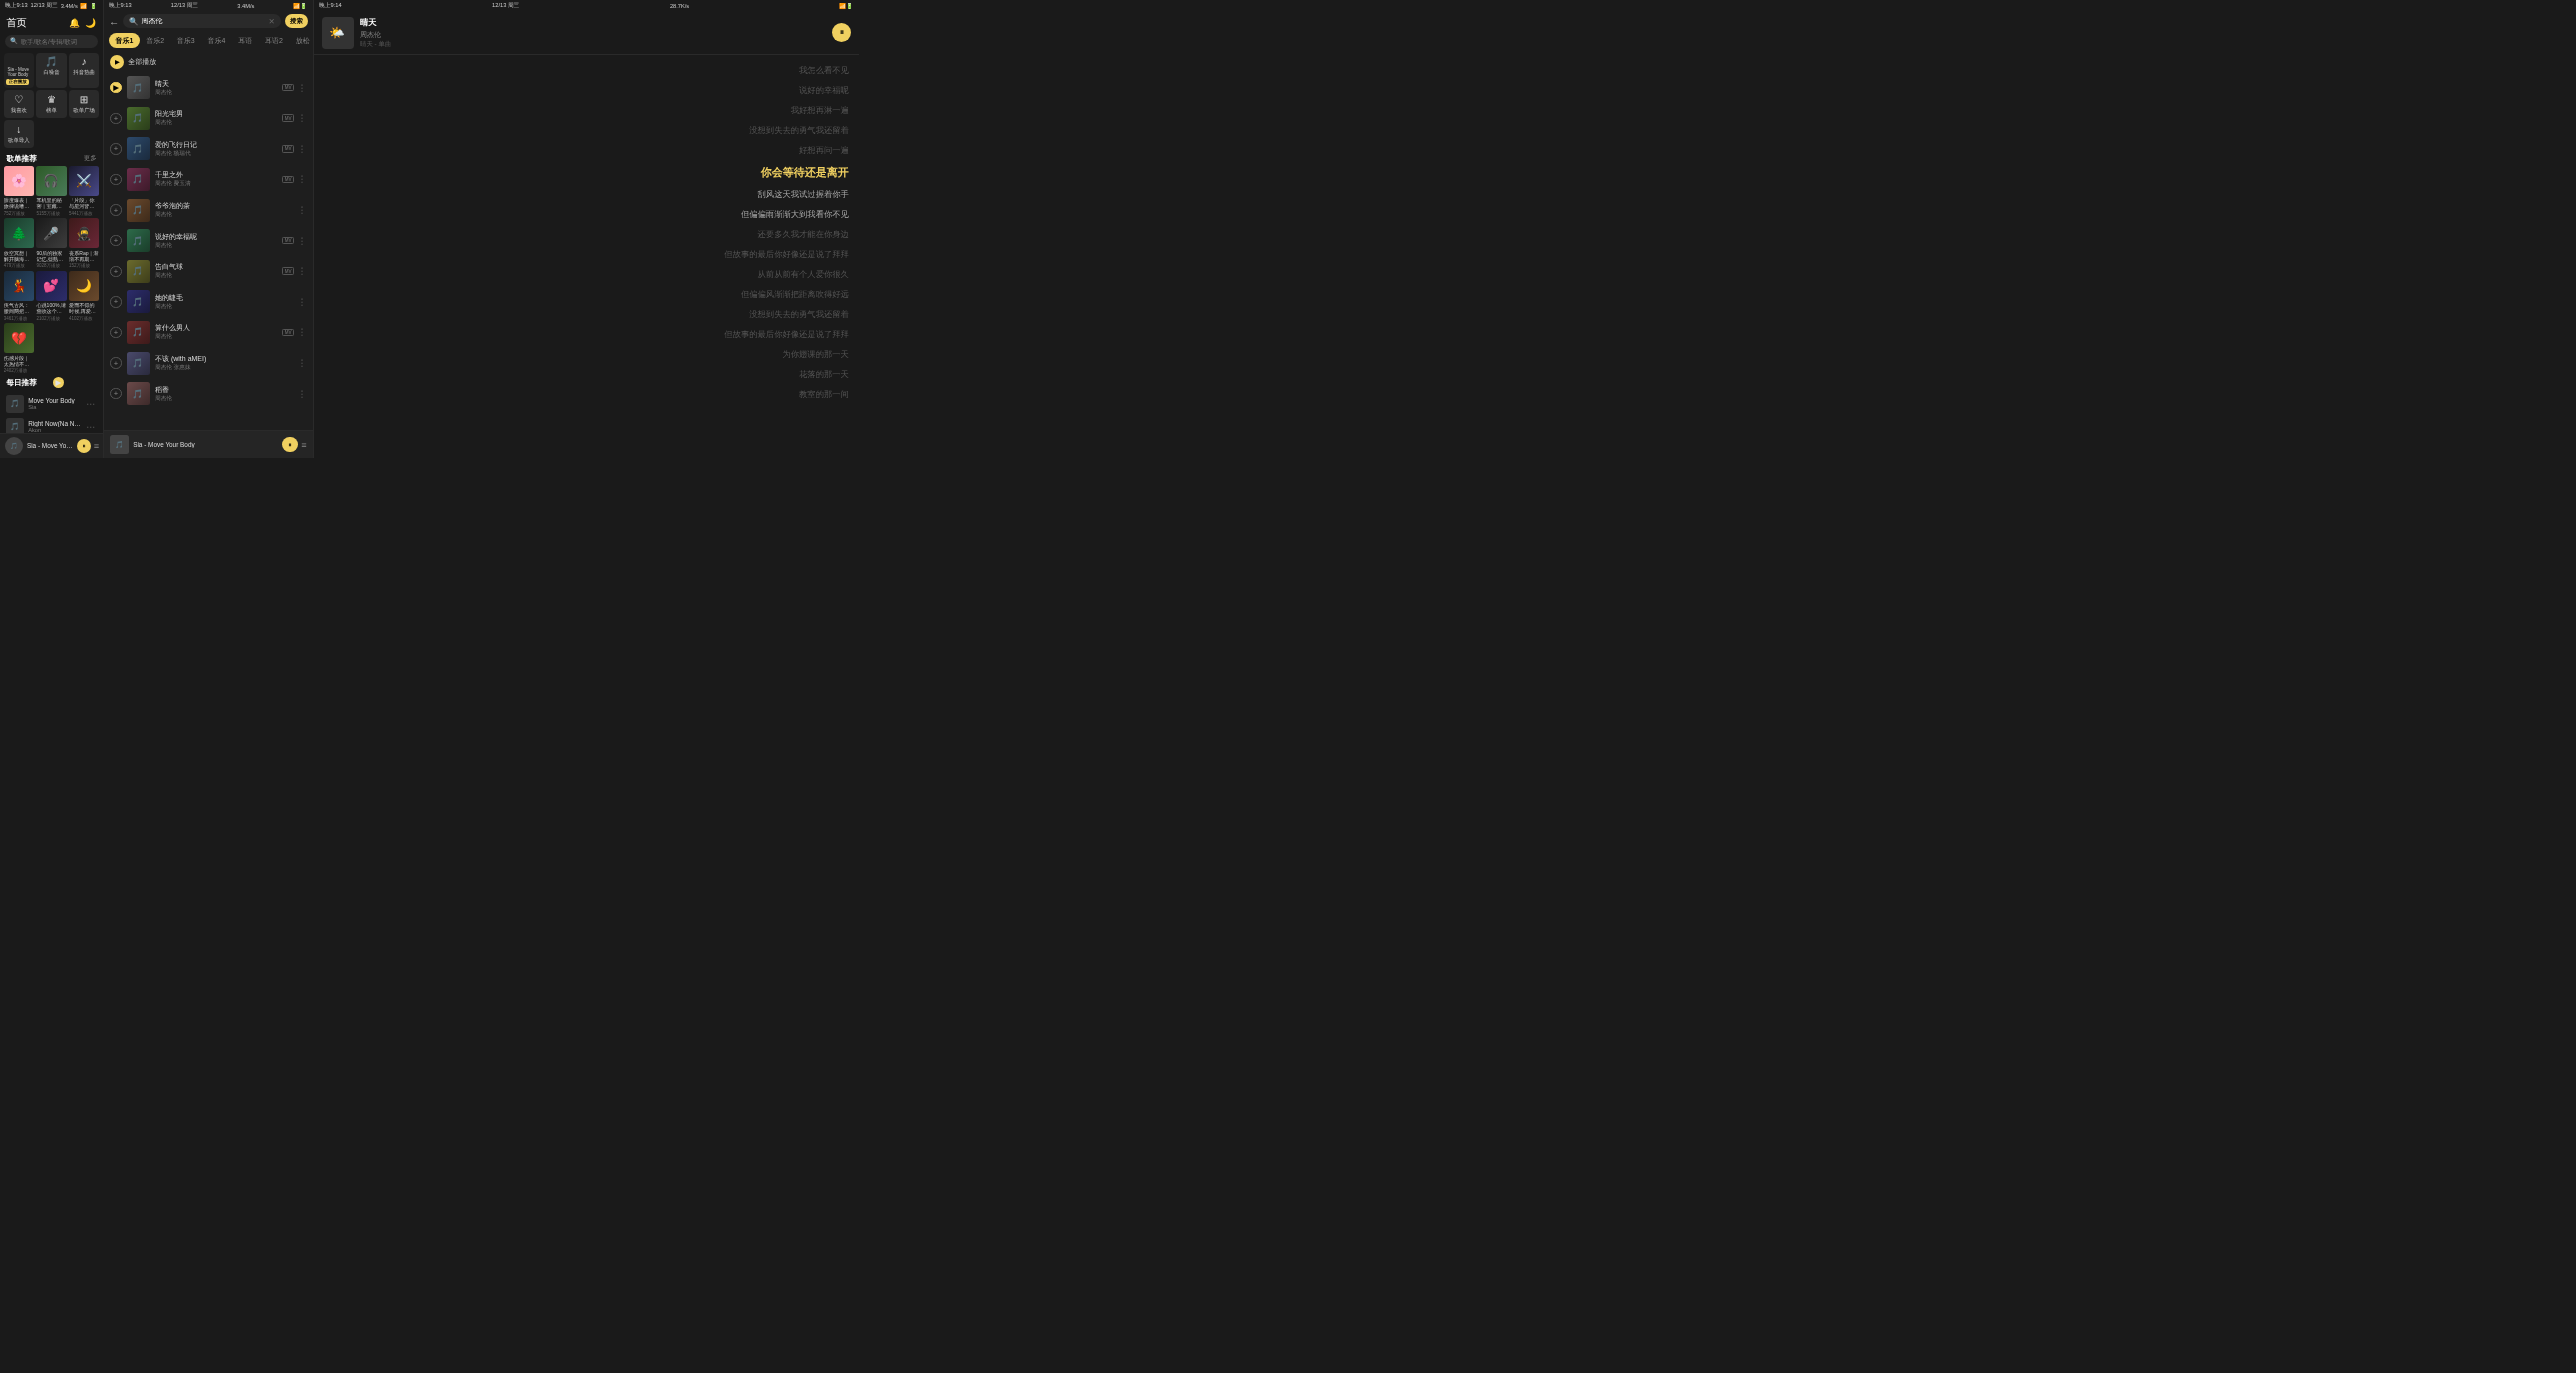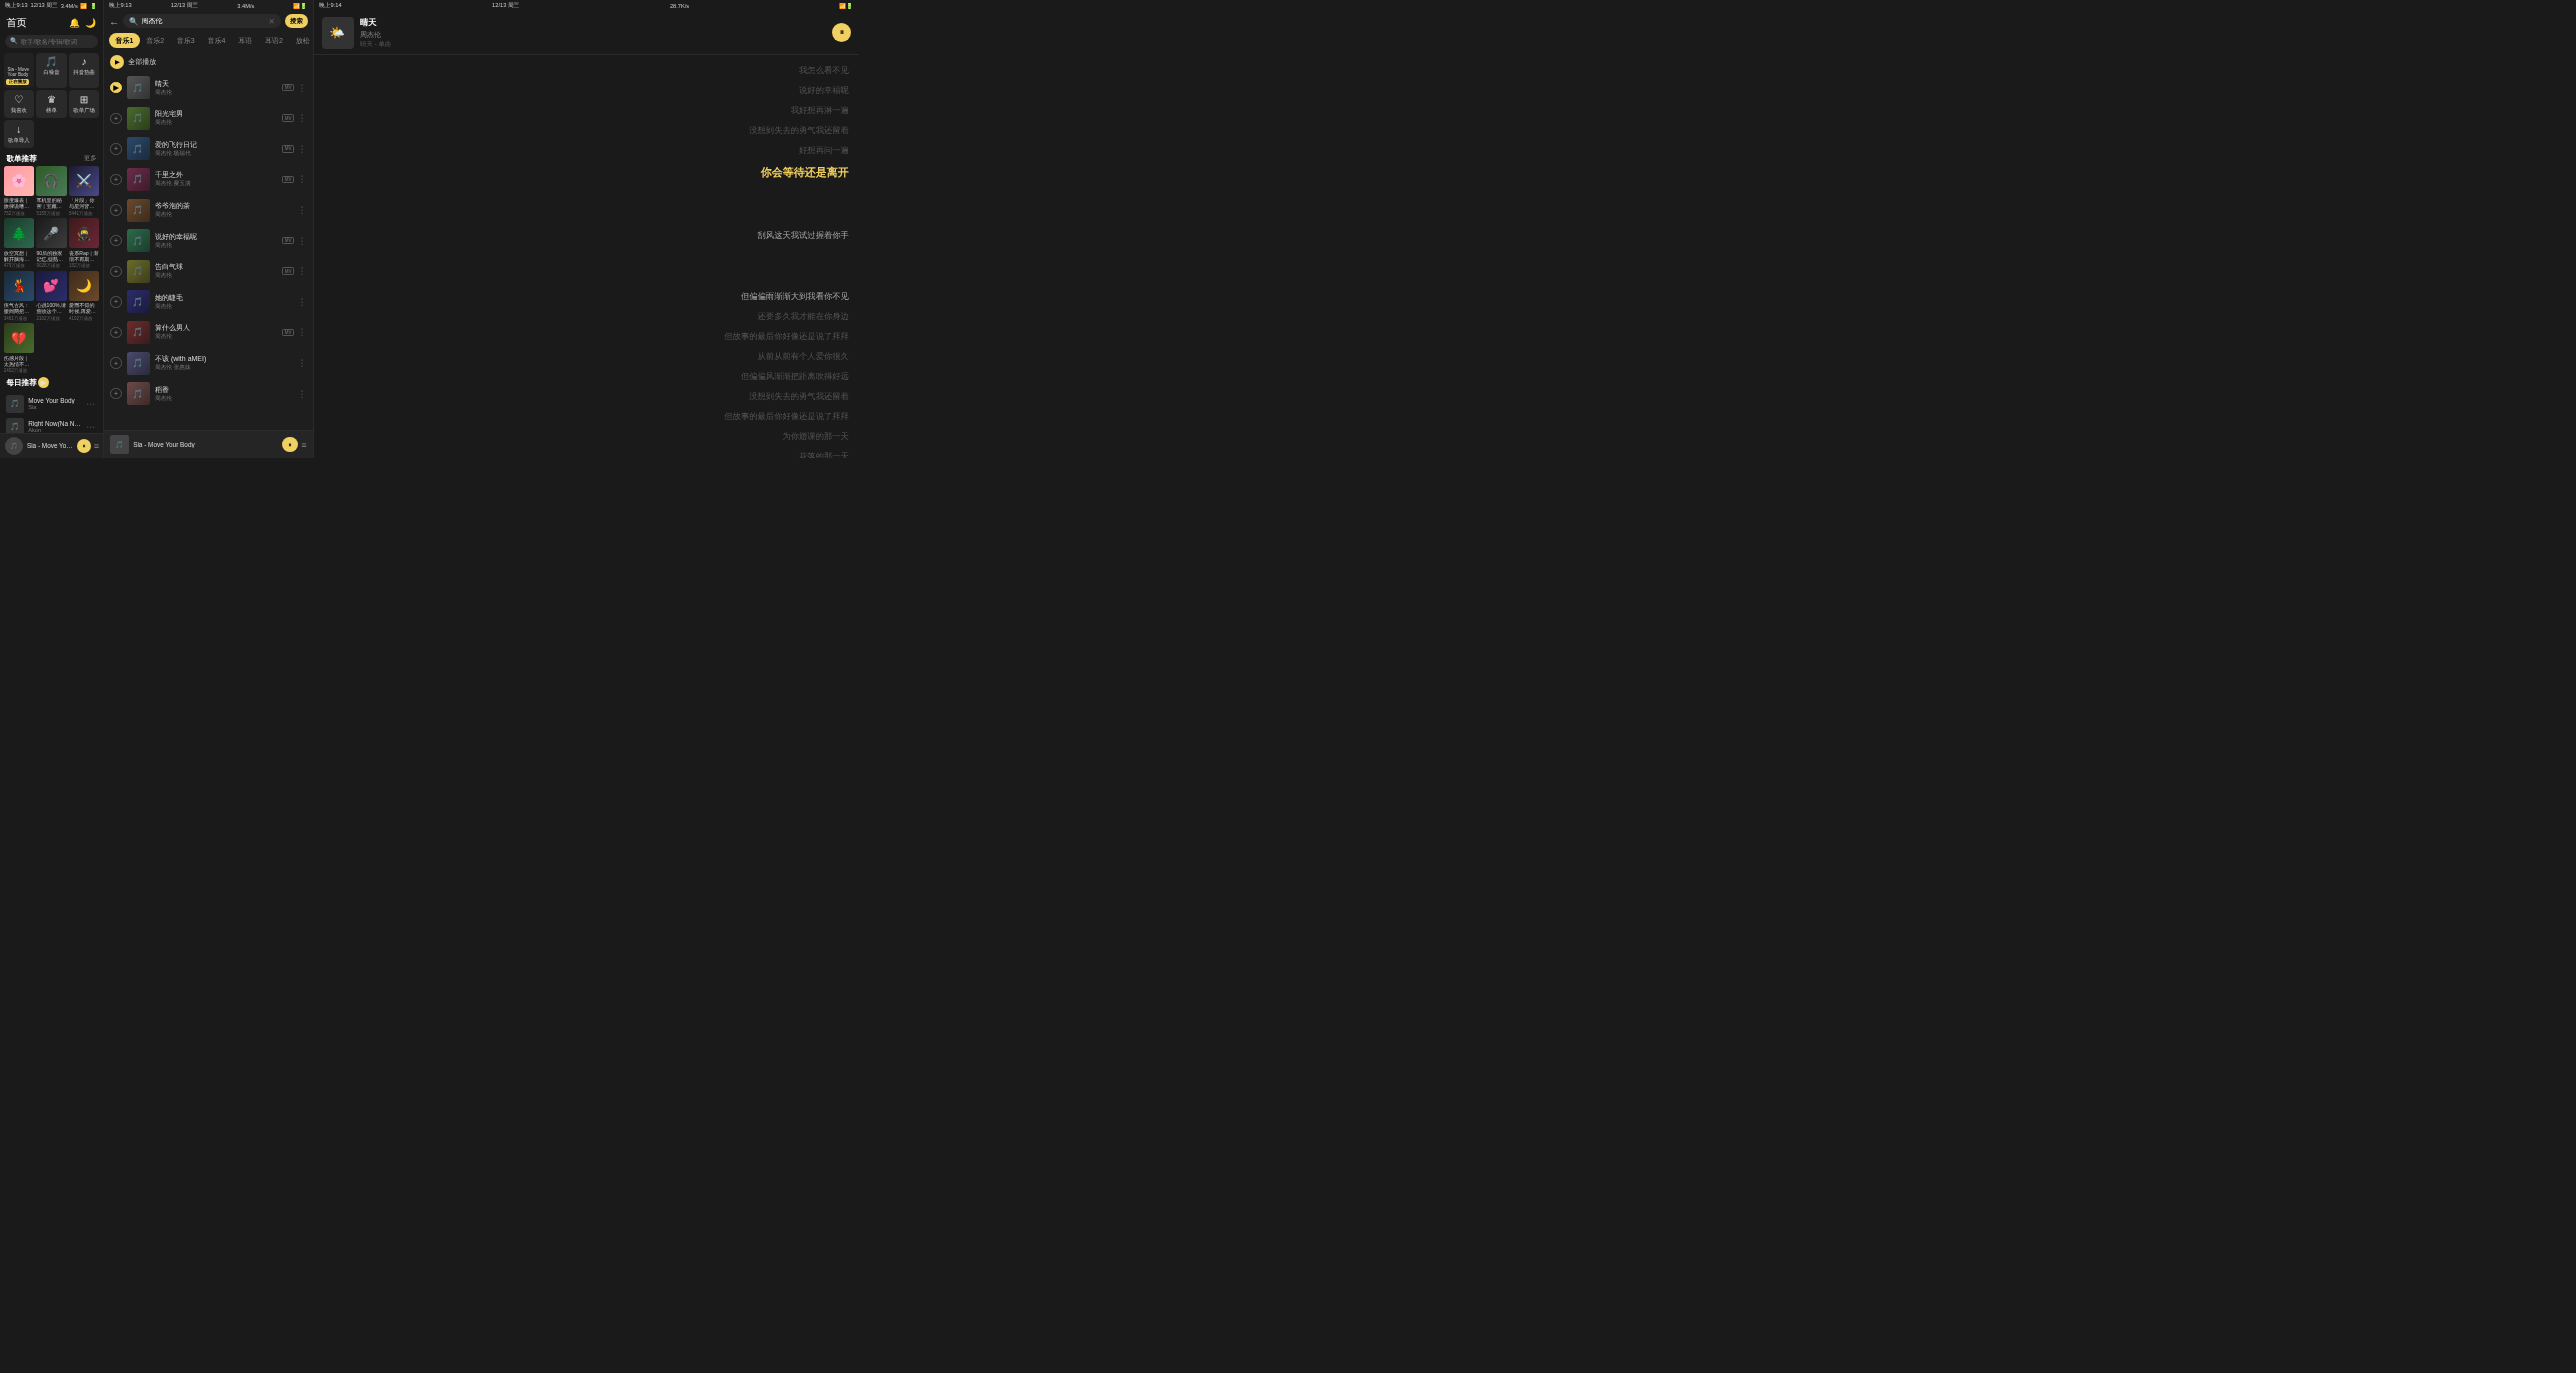--- a/index.html
+++ b/index.html
@@ -194,21 +194,21 @@
       color: #666;
     }
 
     .daily-section {
       padding: 3.8px 6.4px 2.5px;
     }
 
     .daily-header {
       display: flex;
       align-items: center;
-      gap: 1px;
+      gap: 16px;
       margin-bottom: 3.8px;
     }
 
     .daily-title {
       font-size: 7.6px;
       font-weight: bold;
       color: #fff;
     }
 
     .play-all-btn {
@@ -616,21 +616,20 @@
     }
 
     .lyric-line.active {
       color: #f0d060;
       font-weight: bold;
       font-size: 11px;
     }
 
     .lyric-line.near-active {
       color: #aaa;
-      margin-top: 41px;
     }
 
     
     .thumb-1 { background: linear-gradient(135deg, #ff9aa2, #ffb7b2); }
     .thumb-2 { background: linear-gradient(135deg, #2d5a27, #4a7c59); }
     .thumb-3 { background: linear-gradient(135deg, #1a1a2e, #4a4a8a); }
     .thumb-4 { background: linear-gradient(135deg, #1a3a2a, #2d6a4f); }
     .thumb-5 { background: linear-gradient(135deg, #1a1a1a, #3d3d3d); }
     .thumb-6 { background: linear-gradient(135deg, #3d1a1a, #6b2737); }
     .thumb-7 { background: linear-gradient(135deg, #1a2a3a, #2a4a6a); }

